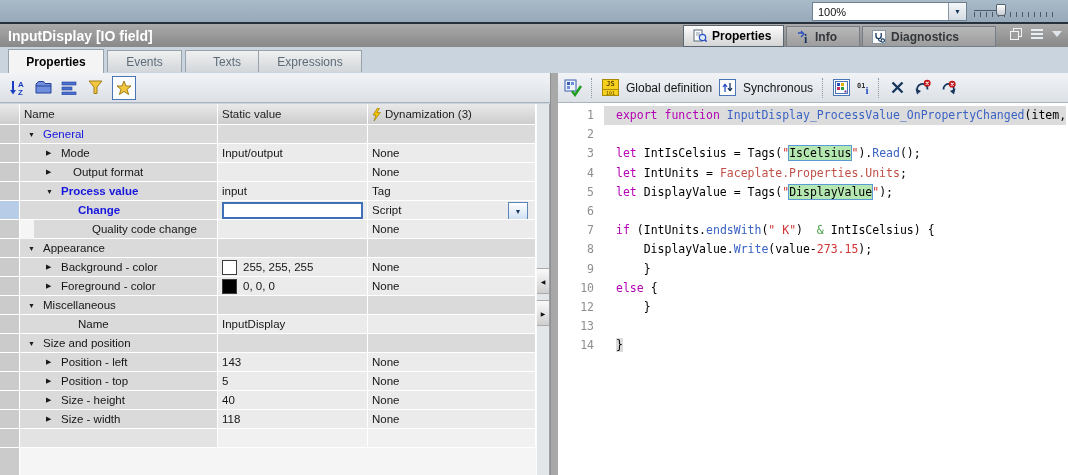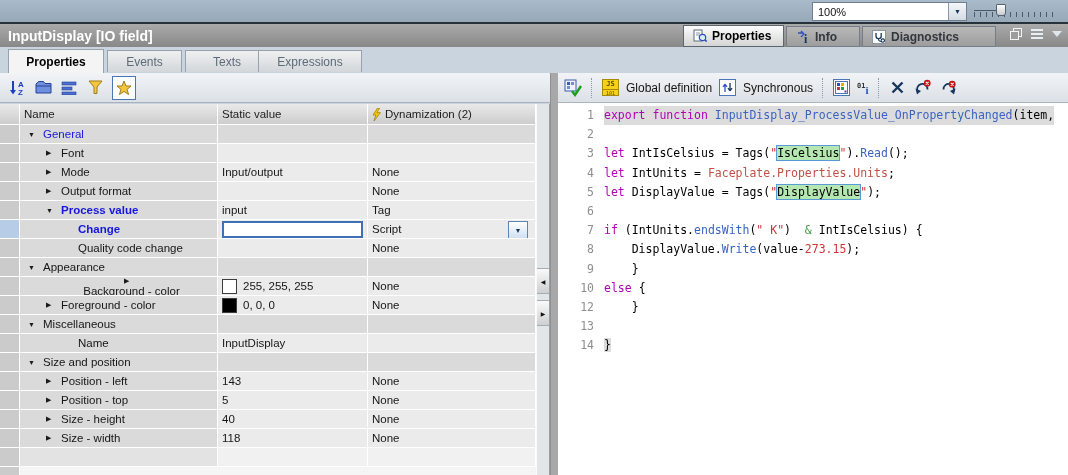--- a/index.html
+++ b/index.html
@@ -89,21 +89,21 @@
   .jsico{width:17px;height:17px;background:#f7d01e;border:1px solid #a88a00;box-sizing:border-box;font-family:"DejaVu Sans Mono",monospace;color:#5f4c00;text-align:center;line-height:1;}
   .jsico .t1{font-size:7px;font-weight:bold;display:block;margin-top:1px;}
   .jsico .t2{font-size:5px;display:block;border-top:1px solid #a88a00;margin-top:1px;padding-top:1px;}
   .zeroone{display:flex;align-items:flex-end;height:17px;}
   .zeroone .z1{font-size:7px;font-weight:bold;color:#333;font-family:"DejaVu Sans Mono",monospace;margin-bottom:6px;}
   .zeroone .z2{font-size:11px;font-weight:bold;color:#2a50c0;font-family:"Liberation Serif",serif;}
 
   .code{position:absolute;top:31px;left:0;right:0;bottom:0;background:#fff;font-family:"DejaVu Sans Mono",monospace;font-size:11.5px;overflow:hidden;padding-top:2px;}
   .cline{display:flex;height:19.2px;line-height:19.2px;}
   .lno{width:36px;text-align:right;padding-right:10px;color:#8e8e8e;flex:none;}
-  .ltext{white-space:pre;color:#000;}
+  .ltext{white-space:pre;color:#000;padding-left:12px;}
   .ltext.lbg{background:#dcdcdc;}
   .tk-k{color:#b400b4;}
   .tk-b{color:#3b63c4;}
   .tk-s{color:#d03434;}
   .tk-n{color:#d03434;}
   .tk-m{color:#c05048;}
   .tk-o{color:#3e9e3e;}
   .tk-p{color:#000;}
   .tk-g{background:#dcdcdc;}
   .tk-hl{background:#b5e8b0;box-shadow:0 0 0 1px #5b9bd5;}
@@ -225,58 +225,49 @@
       <div class="hcell">
           <span>Name</span>
         </div>
       <div class="hcell">
           <span>Static value</span>
         </div>
       <div class="hcell">
         <svg width="9" height="13">
             <polygon points="5.5,0 1,7 3.8,7 2,13 8.5,4.6 5,4.6 7.6,0" fill="#f5c400" stroke="#8a6d00" stroke-width="0.6"></polygon>
           </svg>
-        <span>Dynamization (2)</span>
+        <span>Dynamization (3)</span>
       </div>
     </div>
     <div id="prop-rows">
         <div class="trow grp">
           <div class="cell gut"></div>
           <div class="cell namec" style="padding-left: 8px;">
             <span class="arrow">▼</span>
             <span class="nm blue">General</span>
           </div>
           <div class="cell statc"></div>
           <div class="cell dync"></div>
         </div>
         <div class="trow">
           <div class="cell gut"></div>
           <div class="cell namec" style="padding-left: 26px;">
             <span class="arrow">▶</span>
-            <span class="nm">Font</span>
-          </div>
-          <div class="cell statc"></div>
-          <div class="cell dync"></div>
-        </div>
-        <div class="trow">
-          <div class="cell gut"></div>
-          <div class="cell namec" style="padding-left: 26px;">
-            <span class="arrow">▶</span>
             <span class="nm">Mode</span>
           </div>
           <div class="cell statc">
             <span class="val">Input/output</span>
           </div>
           <div class="cell dync">
             <span class="val">None</span>
           </div>
         </div>
         <div class="trow">
           <div class="cell gut"></div>
-          <div class="cell namec" style="padding-left: 26px;">
+          <div class="cell namec" style="padding-left: 26px; gap: 12px;">
             <span class="arrow">▶</span>
             <span class="nm">Output format</span>
           </div>
           <div class="cell statc"></div>
           <div class="cell dync">
             <span class="val">None</span>
           </div>
         </div>
         <div class="trow">
           <div class="cell gut"></div>
@@ -299,40 +290,40 @@
           <div class="cell statc">
             <div class="sel-input"></div>
           </div>
           <div class="cell dync">
             <span class="val">Script</span>
             <span class="ddbtn">▼</span>
           </div>
         </div>
         <div class="trow">
           <div class="cell gut"></div>
-          <div class="cell namec" style="padding-left: 58px;">
+          <div class="cell namec" style="padding-left: 58px; margin-left: 14px;">
             <span class="nm">Quality code change</span>
           </div>
           <div class="cell statc"></div>
           <div class="cell dync">
             <span class="val">None</span>
           </div>
         </div>
         <div class="trow grp">
           <div class="cell gut"></div>
           <div class="cell namec" style="padding-left: 8px;">
             <span class="arrow">▼</span>
             <span class="nm">Appearance</span>
           </div>
           <div class="cell statc"></div>
           <div class="cell dync"></div>
         </div>
         <div class="trow">
           <div class="cell gut"></div>
-          <div class="cell namec" style="padding-left: 26px; flex-direction: column;">
+          <div class="cell namec" style="padding-left: 26px;">
             <span class="arrow">▶</span>
             <span class="nm">Background - color</span>
           </div>
           <div class="cell statc">
             <span class="swatch" style="background: rgb(255, 255, 255);"></span>
             <span class="val">255, 255, 255</span>
           </div>
           <div class="cell dync">
             <span class="val">None</span>
           </div>

